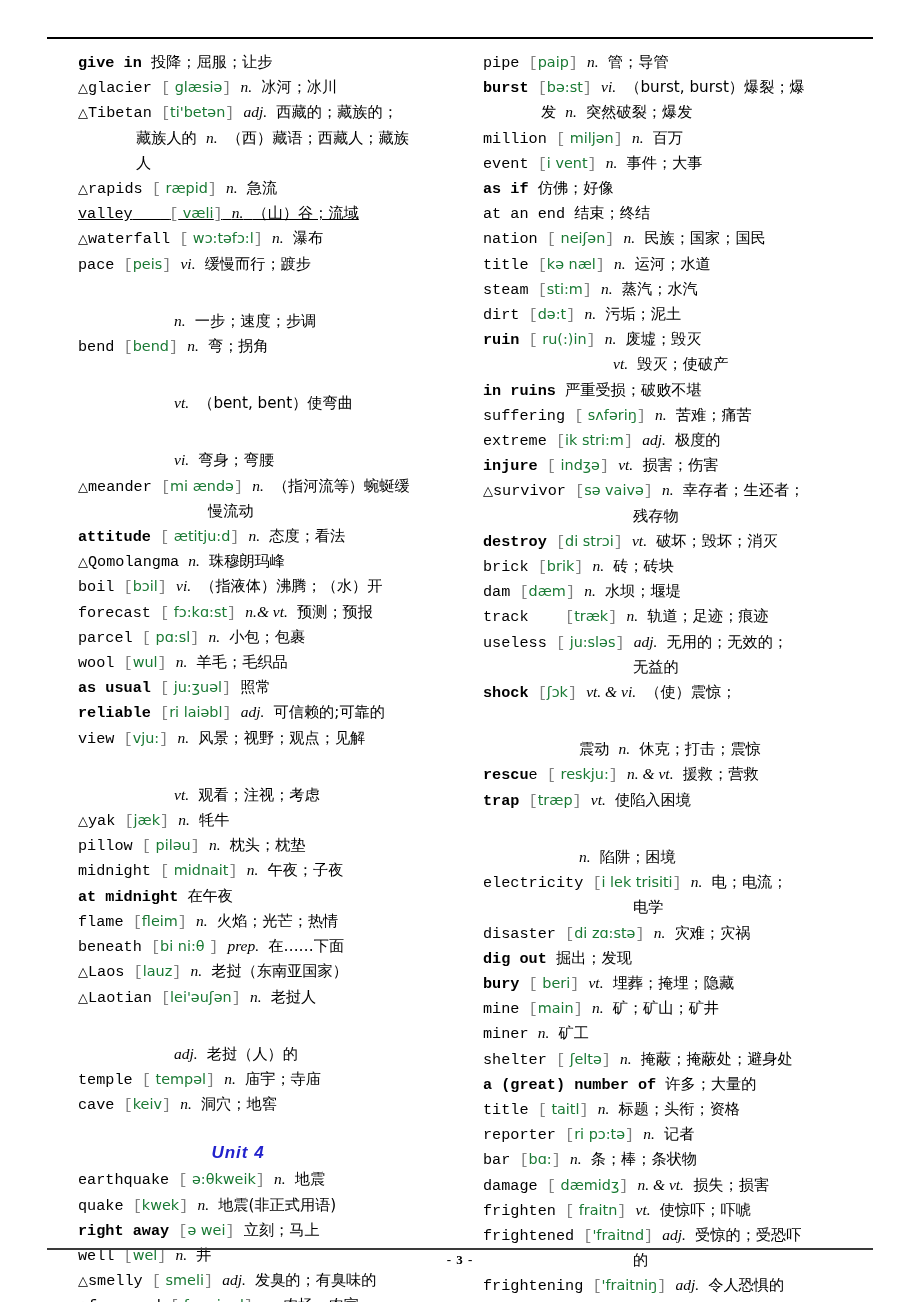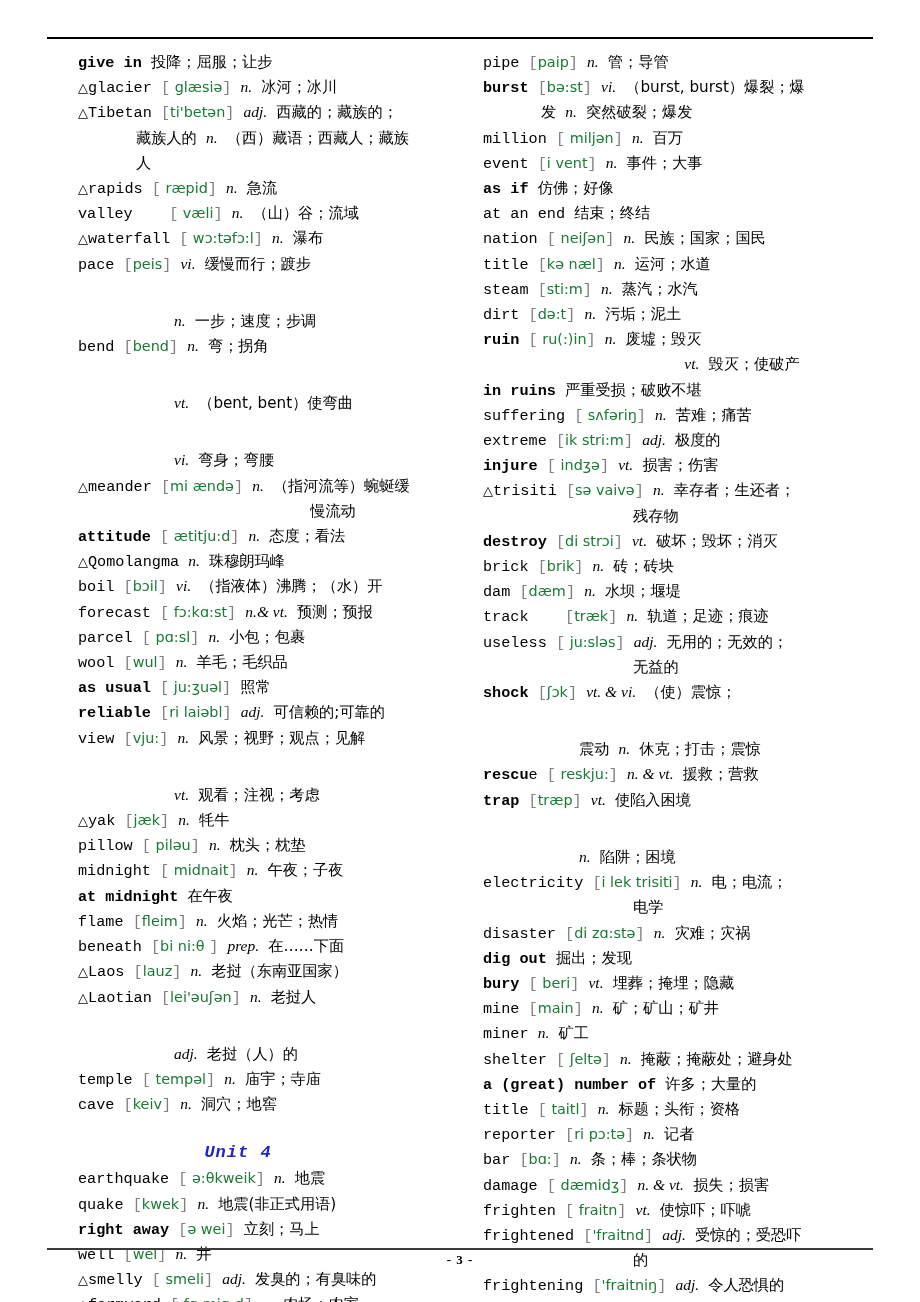--- a/index.html
+++ b/index.html
@@ -70,21 +70,21 @@
   .entry {
     font-size: 15.2px;
     line-height: 24.2px;
     white-space: normal;
     word-break: normal;
     letter-spacing: 0px;
   }
   .ln { display: block; }
   .ln.indent-1 { padding-left: 58px; }
   .ln.indent-2 { padding-left: 96px; margin-top: 32px; }
-  .ln.indent-3 { padding-left: 130px; text-align: center; }
+  .ln.indent-3 { padding-left: 130px; }
   .ln.indent-4 { padding-left: 150px; }
 
   .w  { font-family: "Liberation Mono", monospace; }
   .w.bold { font-weight: bold; }
   .tri { font-family: "DejaVu Sans", sans-serif; font-size: 13px; }
   .ph {
     color: #1a7a34;
     font-family: "DejaVu Sans", "DejaVu Sans Mono", sans-serif;
     font-size: 14.4px;
   }
@@ -98,21 +98,21 @@
     font-family: "DejaVu Sans", sans-serif;
     font-size: 15.2px;
   }
 
   .unit-head {
     text-align: center;
     color: #2222cc;
     font-weight: bold;
     font-style: italic;
     font-size: 17px;
-    font-family: Liberation Mono, monospace;
+    font-family: Liberation Sans, sans-serif;
     letter-spacing: 1px;
     margin-top: 26px;
     margin-bottom: 4px;
     padding-right: 60px;
   }
 </style>
 </head>
 <body>
 
 <div class="page">
@@ -129,21 +129,21 @@
             <span class="ln"><span class="tri">△</span><span class="w">glacier</span> <span class="brk">[</span><span class="ph">  glæsiə</span><span class="brk">]</span> <span class="pos">n.</span> <span class="cn">冰河；冰川</span></span>
           </div>
           <div class="entry">
             <span class="ln"><span class="tri">△</span><span class="w">Tibetan</span> <span class="brk">[</span><span class="ph">ti'betən</span><span class="brk">]</span> <span class="pos">adj.</span> <span class="cn">西藏的；藏族的；</span></span>
             <span class="ln indent-1"><span class="cn">藏族人的</span> <span class="pos">n.</span> <span class="cn">（西）藏语；西藏人；藏族</span></span>
             <span class="ln indent-1"><span class="cn">人</span></span>
           </div>
           <div class="entry">
             <span class="ln"><span class="tri">△</span><span class="w">rapids</span> <span class="brk">[</span><span class="ph">  ræpid</span><span class="brk">]</span> <span class="pos">n.</span> <span class="cn">急流</span></span>
           </div>
-          <div class="entry" style="letter-spacing: 0px;">
+          <div class="entry" style="letter-spacing: 0px; text-decoration: underline;">
             <span class="ln"><span class="w">valley</span><span>&nbsp;&nbsp;&nbsp;</span> <span class="brk">[</span><span class="ph">  væli</span><span class="brk">]</span> <span class="pos">n.</span> <span class="cn">（山）谷；流域</span></span>
           </div>
           <div class="entry">
             <span class="ln"><span class="tri">△</span><span class="w">waterfall</span> <span class="brk">[</span><span class="ph">  wɔ:təfɔ:l</span><span class="brk">]</span> <span class="pos">n.</span> <span class="cn">瀑布</span></span>
           </div>
           <div class="entry">
             <span class="ln"><span class="w">pace</span> <span class="brk">[</span><span class="ph">peis</span><span class="brk">]</span> <span class="pos">vi.</span> <span class="cn">缓慢而行；踱步</span></span>
             <span class="ln indent-2"><span class="pos">n.</span> <span class="cn">一步；速度；步调</span></span>
           </div>
           <div class="entry">
@@ -280,21 +280,21 @@
           <div class="entry">
             <span class="ln"><span class="w">suffering</span> <span class="brk">[</span><span class="ph">  sʌfəriŋ</span><span class="brk">]</span> <span class="pos">n.</span> <span class="cn">苦难；痛苦</span></span>
           </div>
           <div class="entry">
             <span class="ln"><span class="w">extreme</span> <span class="brk">[</span><span class="ph">ik  stri:m</span><span class="brk">]</span> <span class="pos">adj.</span> <span class="cn">极度的</span></span>
           </div>
           <div class="entry">
             <span class="ln"><span class="w bold">injure</span> <span class="brk">[</span><span class="ph">  indʒə</span><span class="brk">]</span> <span class="pos">vt.</span> <span class="cn">损害；伤害</span></span>
           </div>
           <div class="entry">
-            <span class="ln"><span class="tri">△</span><span class="w">trisiti</span> <span class="brk">[</span><span class="ph">sə  vaivə</span><span class="brk">]</span> <span class="pos">n.</span> <span class="cn">幸存者；生还者；</span></span>
+            <span class="ln"><span class="tri">△</span><span class="w">survivor</span> <span class="brk">[</span><span class="ph">sə  vaivə</span><span class="brk">]</span> <span class="pos">n.</span> <span class="cn">幸存者；生还者；</span></span>
             <span class="ln indent-4"><span class="cn">残存物</span></span>
           </div>
           <div class="entry">
             <span class="ln"><span class="w bold">destroy</span> <span class="brk">[</span><span class="ph">di  strɔi</span><span class="brk">]</span> <span class="pos">vt.</span> <span class="cn">破坏；毁坏；消灭</span></span>
           </div>
           <div class="entry">
             <span class="ln"><span class="w">brick</span> <span class="brk">[</span><span class="ph">brik</span><span class="brk">]</span> <span class="pos">n.</span> <span class="cn">砖；砖块</span></span>
           </div>
           <div class="entry">
             <span class="ln"><span class="w">dam</span> <span class="brk">[</span><span class="ph">dæm</span><span class="brk">]</span> <span class="pos">n.</span> <span class="cn">水坝；堰堤</span></span>

